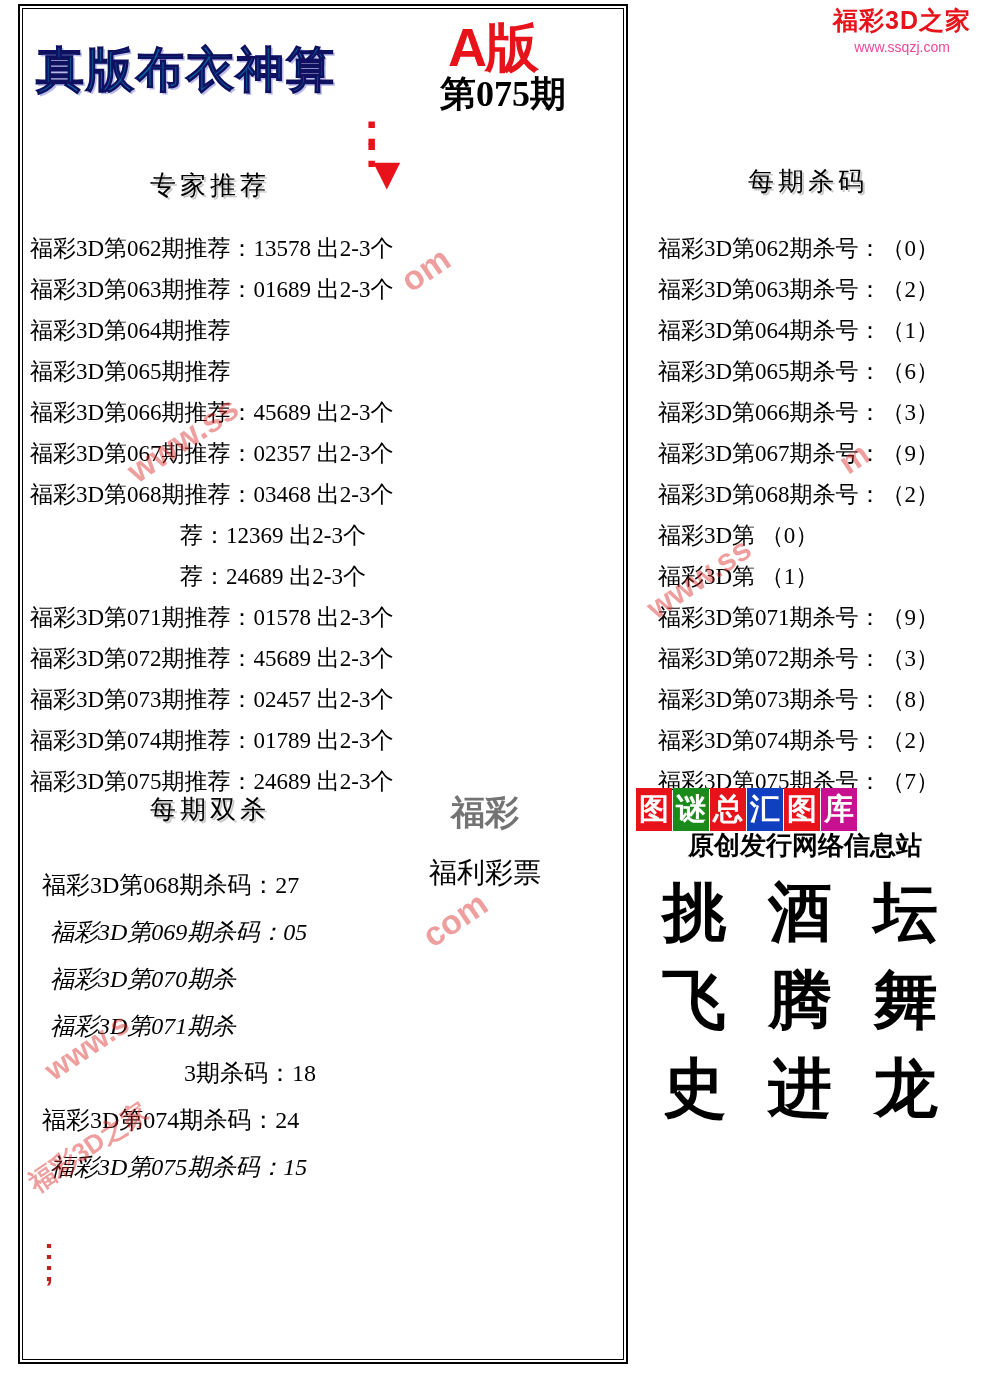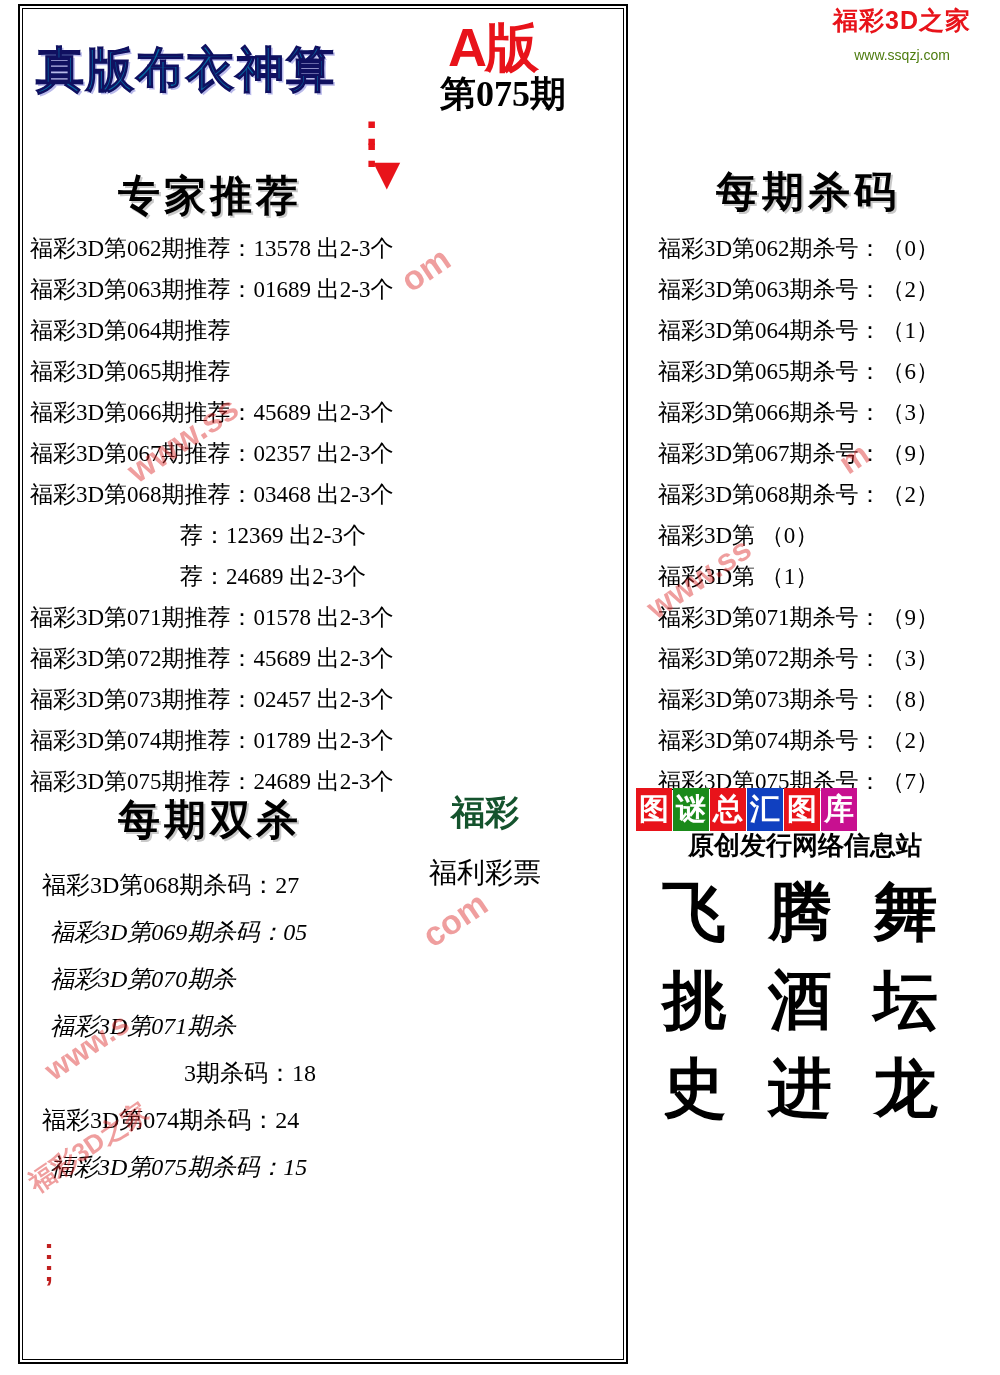--- a/index.html
+++ b/index.html
@@ -20,21 +20,21 @@
   }
   
   .brand{
     position:absolute;right:8px;top:4px;text-align:center;width:180px;
   }
   .brand .b1{
     color:#e8131a;font-weight:bold;font-size:25px;letter-spacing:1px;
     font-family:"Liberation Sans","DejaVu Sans",sans-serif;
   }
   .brand .b2{
-    color:#4d7c0f;font-size:14px;margin-top:10px;
+    color:#ec4899;font-size:14px;margin-top:2px;
     font-family:"Liberation Sans","DejaVu Sans",sans-serif;
   }
   
   .main-title{
     position:absolute;left:36px;top:38px;
     font-size:48px;font-weight:bold;color:#0369a1;
     -webkit-text-stroke:1px #101060;
     letter-spacing:2px;
     font-family:"Liberation Sans","DejaVu Sans",sans-serif;
     text-shadow:2px 2px 0 #b9b9ea;
@@ -45,21 +45,21 @@
     font-family:"Liberation Sans","DejaVu Sans",sans-serif;
     letter-spacing:-2px;
   }
   .issue-no{
     position:absolute;left:440px;top:70px;
     font-size:36px;font-weight:bold;color:#000;
     font-family:"Liberation Serif","DejaVu Serif",serif;
   }
   
   .sec-head{
-    font-size:42px;font-weight:bold;color:#000;
+    font-size:26px;font-weight:normal;color:#000;
     font-family:"Liberation Sans","DejaVu Sans",sans-serif;
     letter-spacing:4px;
     text-shadow:2px 2px 0 #c9c9c9;
     text-align:center;
   }
   .sec-expert{position:absolute;left:60px;top:168px;width:300px;}
   .sec-kill{position:absolute;left:648px;top:164px;width:320px;}
   .sec-double{position:absolute;left:60px;top:792px;width:300px;}
   
   .rowlist{position:absolute;font-size:23px;color:#000;}
@@ -98,21 +98,21 @@
   }
   .big-words div{
     font-size:64px;font-weight:bold;color:#000;letter-spacing:12px;
     line-height:88px;
   }
   
   .fucai-logo{
     position:absolute;left:420px;top:790px;width:130px;text-align:center;
   }
   .fucai-logo .fl1{
-    font-size:34px;font-weight:bold;color:#14532d;
+    font-size:34px;font-weight:bold;color:#737373;
     font-family:"Liberation Sans","DejaVu Sans",sans-serif;
   }
   .fucai-logo .fl2{
     font-size:28px;color:#000;font-weight:normal;margin-top:18px;
     font-family:"Liberation Serif","DejaVu Serif",serif;
   }
   
   .wm{
     position:absolute;color:rgba(220,40,40,0.45);font-weight:bold;
     font-family:"Liberation Sans","DejaVu Sans",sans-serif;
@@ -201,22 +201,22 @@
 <div class="fucai-logo">
   <div class="fl1">福彩</div>
   <div class="fl2">福利彩票</div>
 </div>
 
 <div class="lib-banner">
   <span class="c0">图</span><span class="c1">谜</span><span class="c2">总</span><span class="c3">汇</span><span class="c4">图</span><span class="c5">库</span>
 </div>
 <div class="lib-sub">原创发行网络信息站</div>
 <div class="big-words">
+  <div>挑 酒 坛</div>
   <div>飞 腾 舞</div>
-  <div>挑 酒 坛</div>
   <div>史 进 龙</div>
 </div>
 
 <div class="wm wm1">om</div>
 <div class="wm wm2">www.ss</div>
 <div class="wm wm3">m</div>
 <div class="wm wm4">www.ss</div>
 <div class="wm wm5">com</div>
 <div class="wm wm6">www.s</div>
 <div class="wm wm7">福彩3D之家</div>

